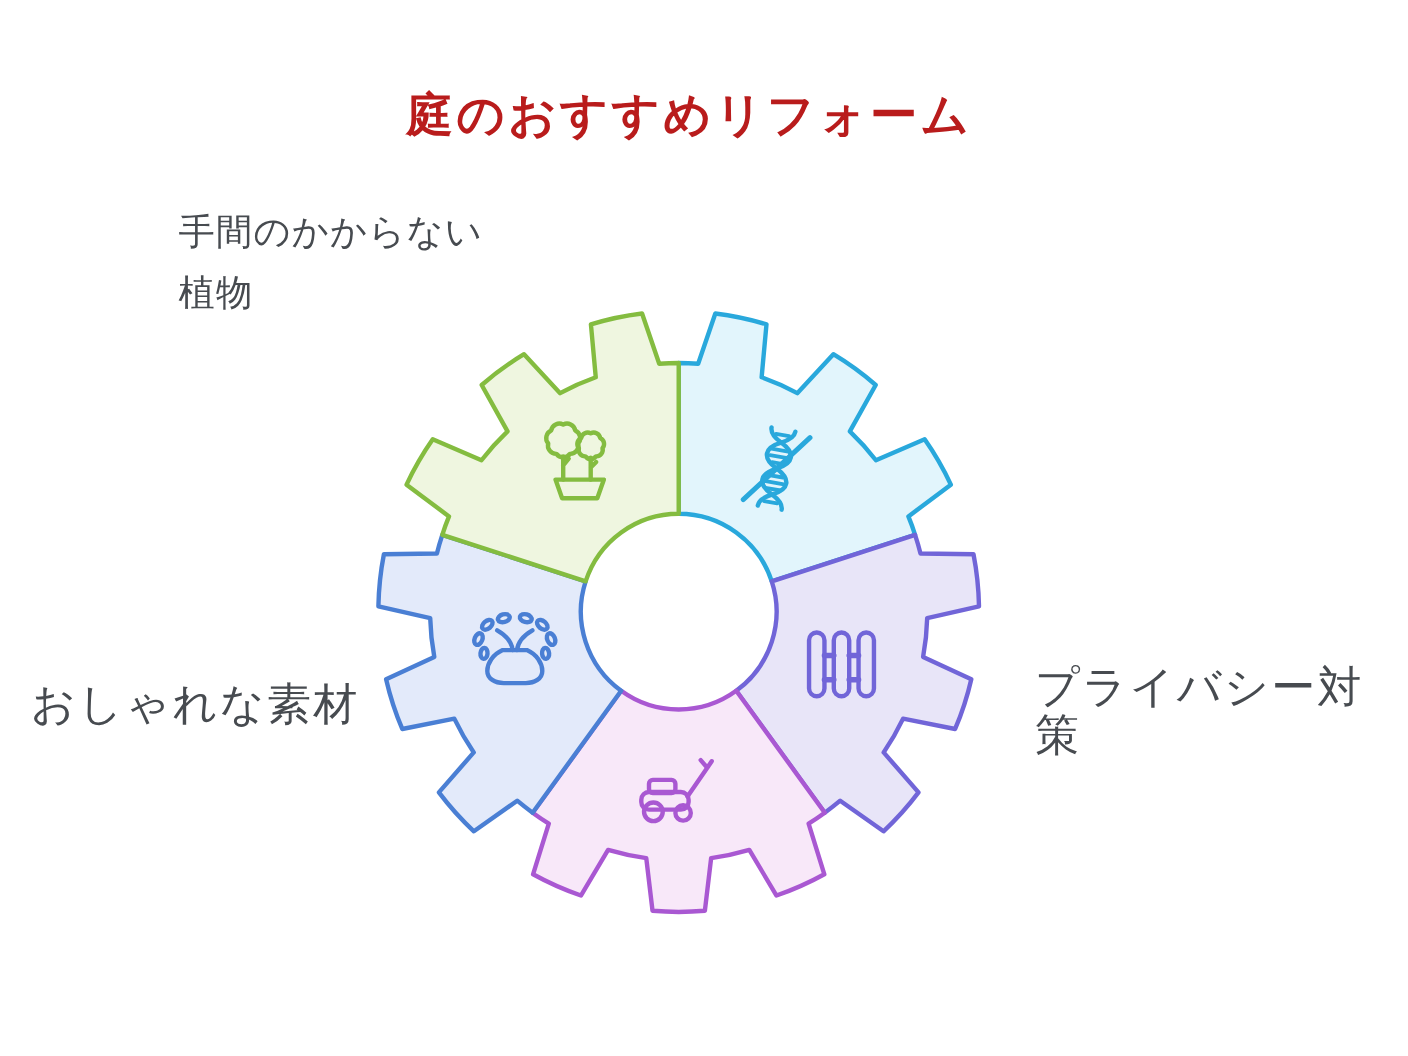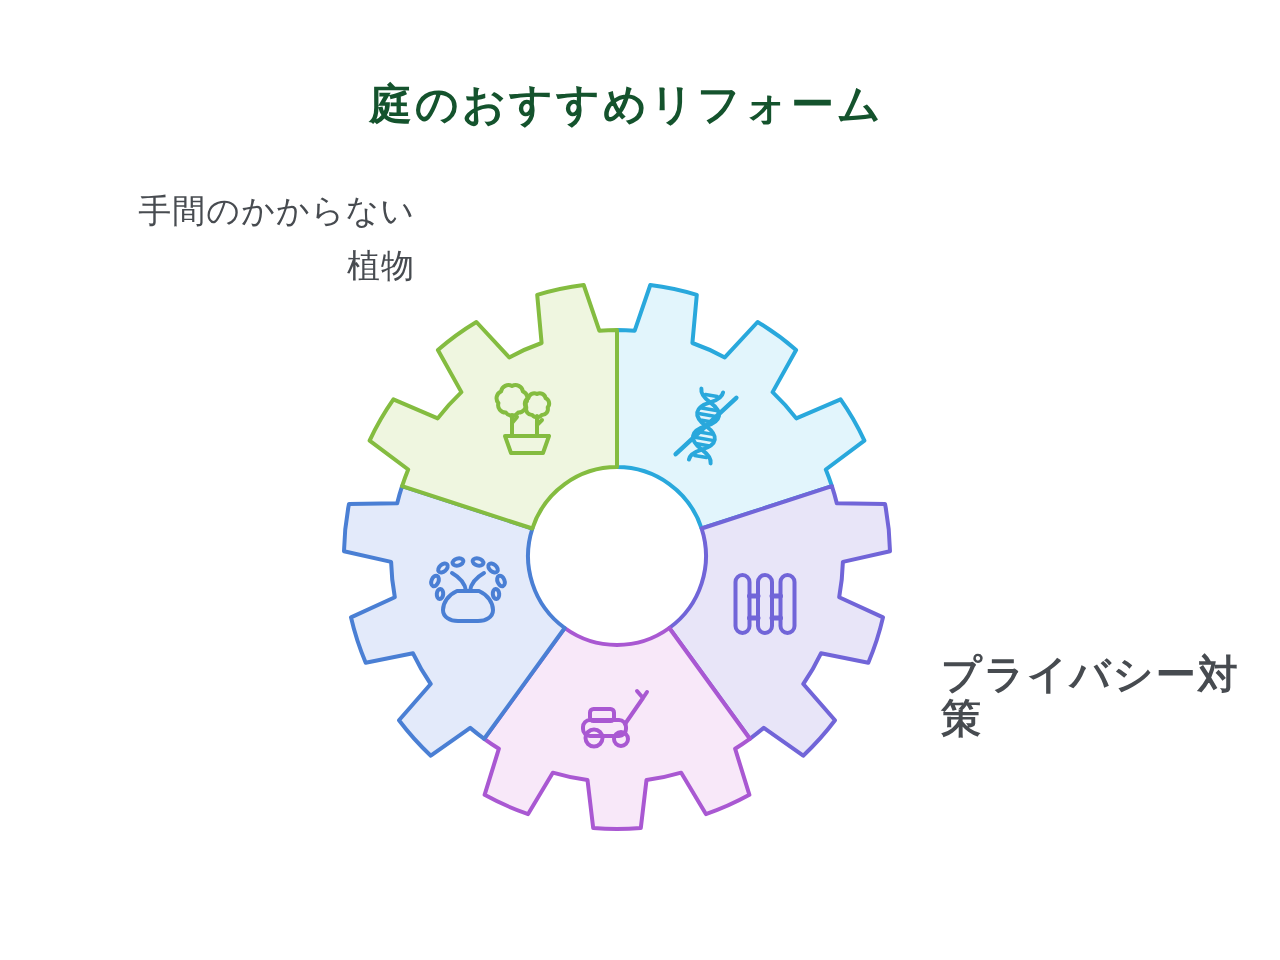--- a/index.html
+++ b/index.html
@@ -29,35 +29,34 @@
     letter-spacing: 2px;
     line-height: 1.1;
     white-space: pre-line;
   }
   .title {
     position: absolute;
     left: 0;
     top: 76px;
     width: 1253px;
     text-align: center;
-    color: #14532d;
+    color: #b91c1c;
     font-size: 43px;
     font-weight: 700;
     letter-spacing: 3px;
   }
   .label-plants {
-    right: 865px;
+    right: 841px;
     top: 184px;
     font-size: 33px;
     letter-spacing: 1px;
     line-height: 1.66;
-    text-align: right;
   }
   .label-weed   { left: 799px; top: 231px; }
-  .label-privacy{ left: 941px; top: 652px; font-weight: bold; }
+  .label-privacy{ left: 941px; top: 603px; }
   .label-lawn   { left: 459px; top: 864px; }
   .label-material{ left: 28px; top: 619px; }
   .icon path, .icon rect, .icon circle, .icon ellipse, .icon line {
     fill: none;
     stroke-linecap: round;
     stroke-linejoin: round;
   }
 </style>
 </head>
 <body>
@@ -116,13 +115,14 @@
       <path d="M10,-3 L10,17 M10,6 L15,1"></path>
       <path d="M-22,17 L-16,34 L16,34 L22,17 Z"></path>
     </g>
   </svg>
 
   <div class="title">庭のおすすめリフォーム</div>
 
   <div class="label label-plants">手間のかからない
 植物</div>
   <div class="label label-privacy">プライバシー対策</div>
+  <div class="label label-material">おしゃれな素材</div>
 </div>
 
 </body></html>

